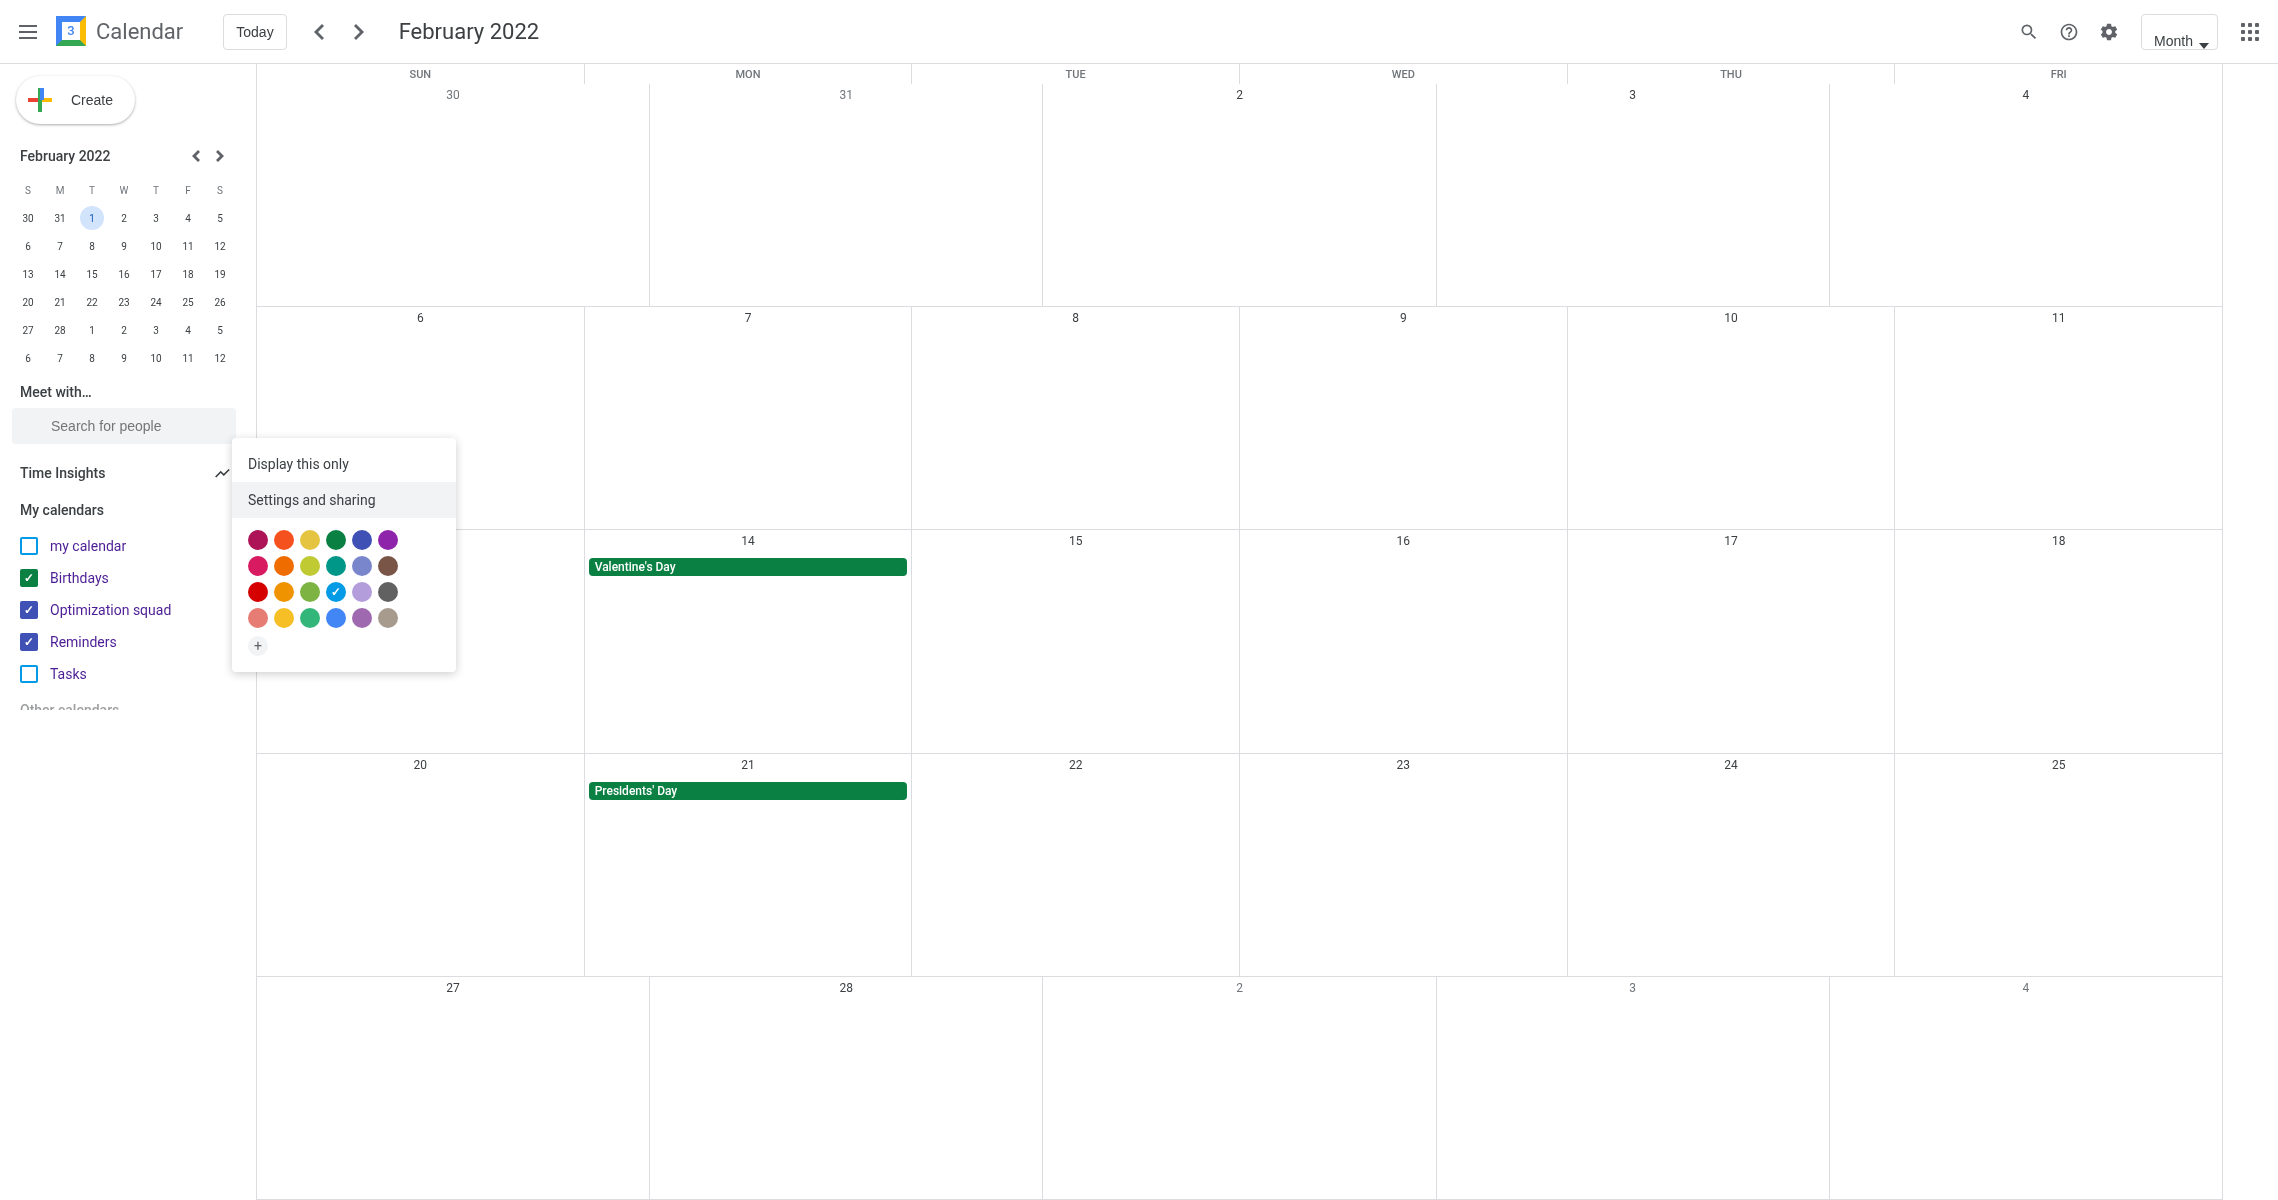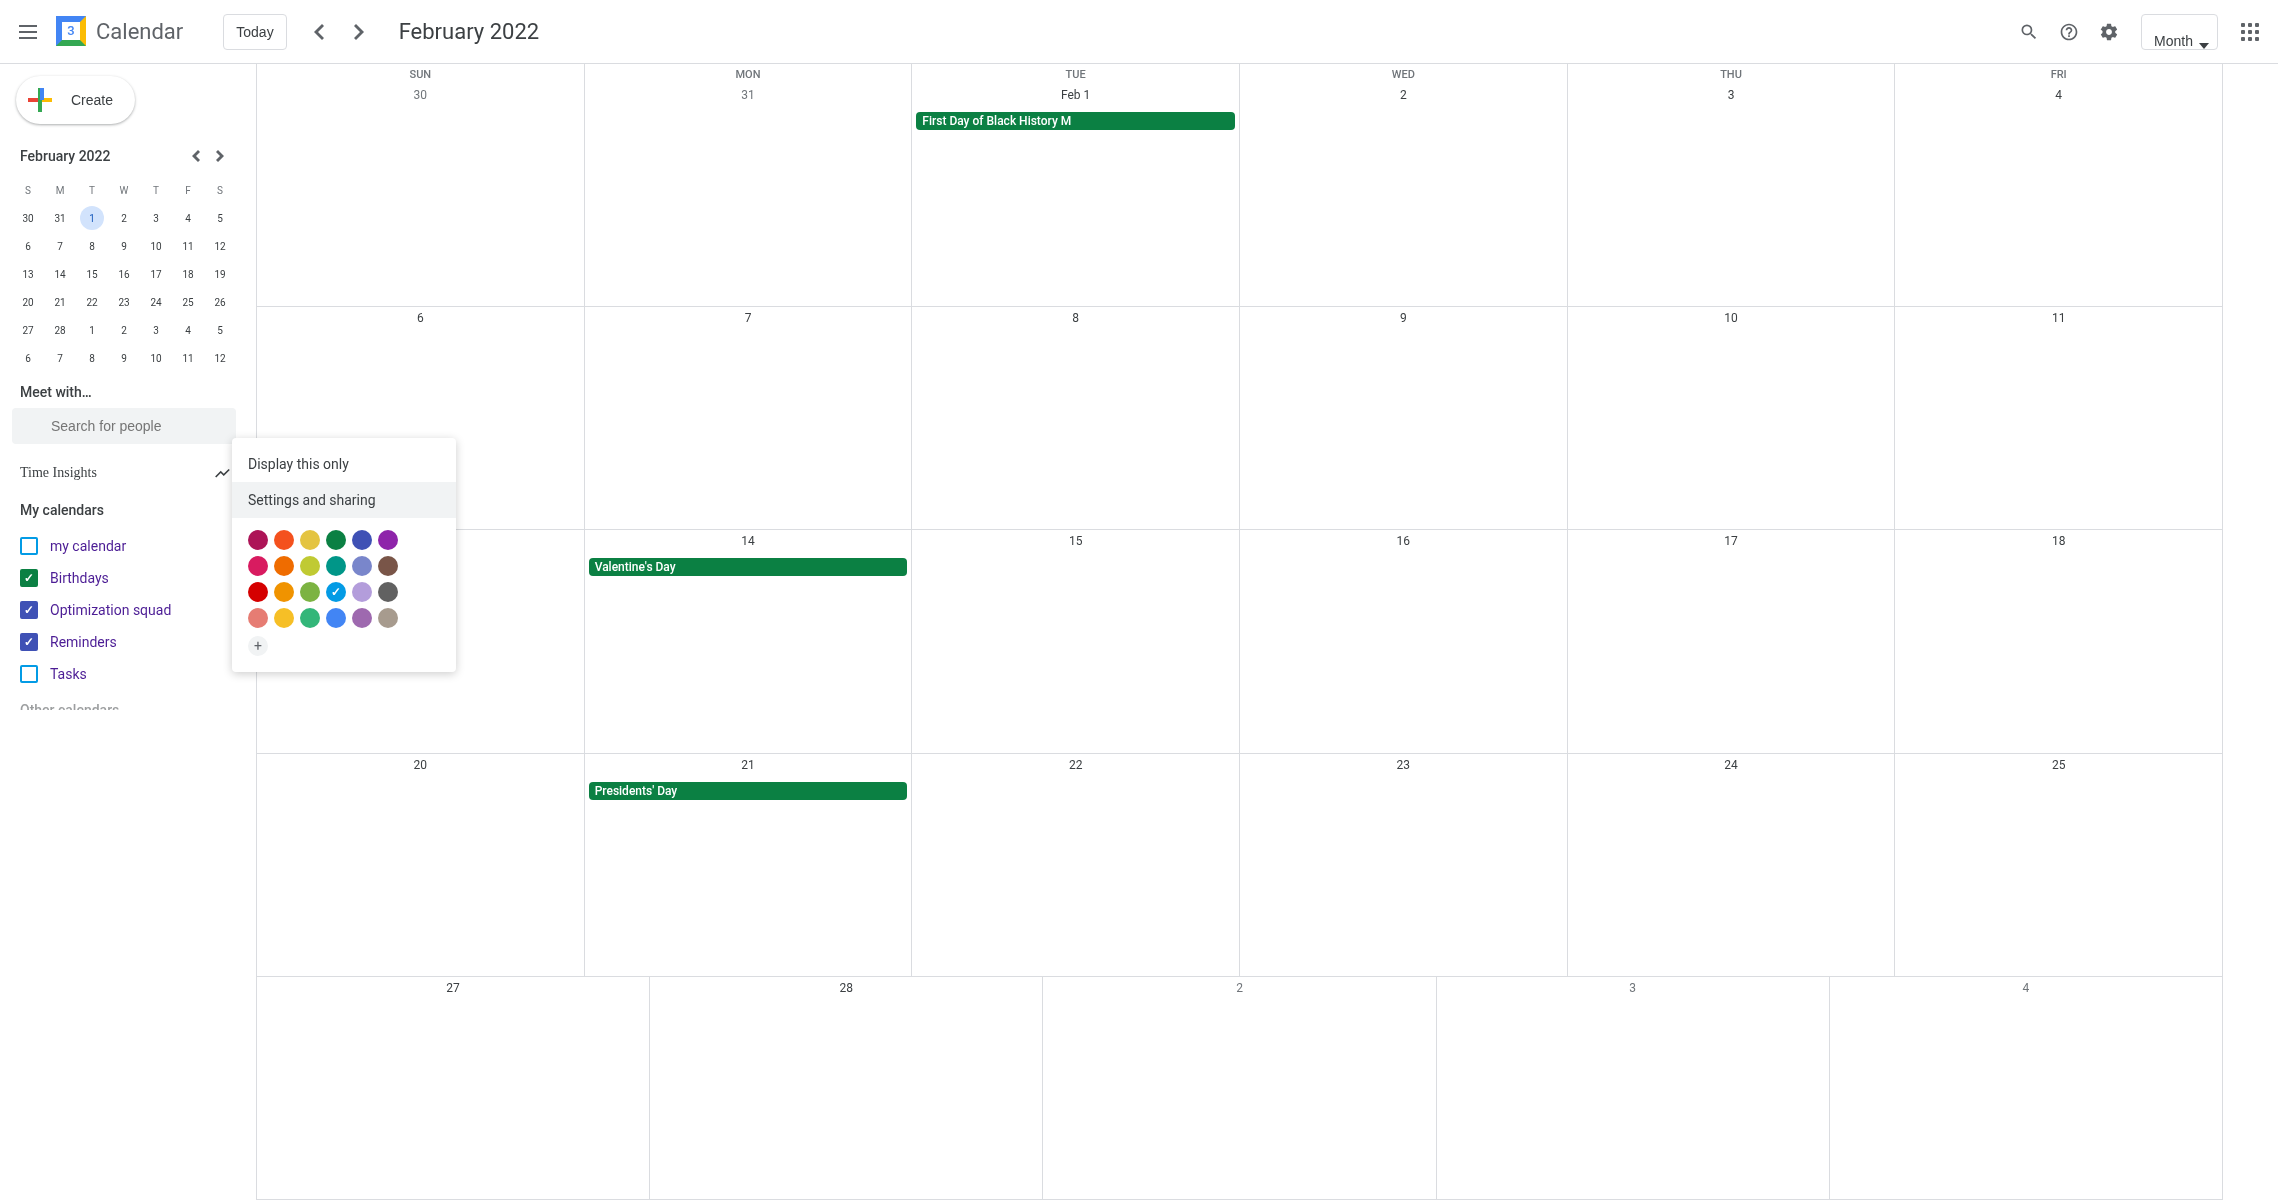--- a/index.html
+++ b/index.html
@@ -34,21 +34,21 @@
 .mini-nav { display: flex; }
 .mini-nav button { width: 24px; height: 24px; border: none; background: none; cursor: pointer; color: #5f6368; display: flex; align-items: center; justify-content: center; }
 .mini-cal { width: 100%; }
 .mini-row { display: flex; }
 .mini-cell { flex: 1; height: 28px; display: flex; align-items: center; justify-content: center; font-size: 10px; color: #70757a; cursor: pointer; }
 .mini-cell.day { font-size: 10px; color: #3c4043; }
 .mini-cell.today span { background: #d2e3fc; color: #185abc; width: 24px; height: 24px; border-radius: 50%; display: flex; align-items: center; justify-content: center; }
 .section-title { font-size: 14px; font-weight: 500; color: #3c4043; padding: 12px 0 8px 8px; }
 .search-people { display: flex; align-items: center; height: 36px; background: #f1f3f4; border-radius: 4px; padding: 0 12px; gap: 10px; margin-bottom: 12px; }
 .search-people input { border: none; background: none; outline: none; font-size: 14px; flex: 1; color: #4c1d95; margin-left: 17px; }
-.insights-row { display: flex; align-items: center; justify-content: space-between; padding: 8px 4px 8px 8px; font-family: Liberation Serif, serif; }
+.insights-row { display: flex; align-items: center; justify-content: space-between; padding: 8px 4px 8px 8px; }
 .cal-list { padding-top: 4px; }
 .cal-item { display: flex; align-items: center; height: 32px; padding-left: 8px; gap: 12px; font-size: 14px; color: #4c1d95; cursor: pointer; }
 .checkbox { width: 18px; height: 18px; border: 2px solid; border-radius: 2px; display: flex; align-items: center; justify-content: center; }
 .checkbox.checked::after { content: '✓'; color: #fff; font-size: 12px; font-weight: bold; }
 .main-cal { flex: 1; border-left: 1px solid #dadce0; display: flex; flex-direction: column; position: relative; }
 .dow-row { display: flex; height: 20px; }
 .dow { flex: 1; text-align: center; font-size: 11px; font-weight: 500; color: #70757a; padding-top: 4px; border-right: 1px solid #dadce0; }
 .dow:last-child { border-right: none; }
 .weeks { flex: 1; display: flex; flex-direction: column; }
 .week { flex: 1; display: flex; border-bottom: 1px solid #dadce0; }
@@ -274,24 +274,20 @@
       </div>
     <div class="weeks" id="weeks">
         <div class="week">
           <div class="day-cell">
             <div class="day-num other">30</div>
           </div>
           <div class="day-cell">
             <div class="day-num other">31</div>
           </div>
           <div class="day-cell">
-            <div class="day-num">Feb 1</div>
-            <div class="event">First Day of Black History M</div>
-          </div>
-          <div class="day-cell">
             <div class="day-num">2</div>
           </div>
           <div class="day-cell">
             <div class="day-num">3</div>
           </div>
           <div class="day-cell">
             <div class="day-num">4</div>
           </div>
         </div>
         <div class="week">

